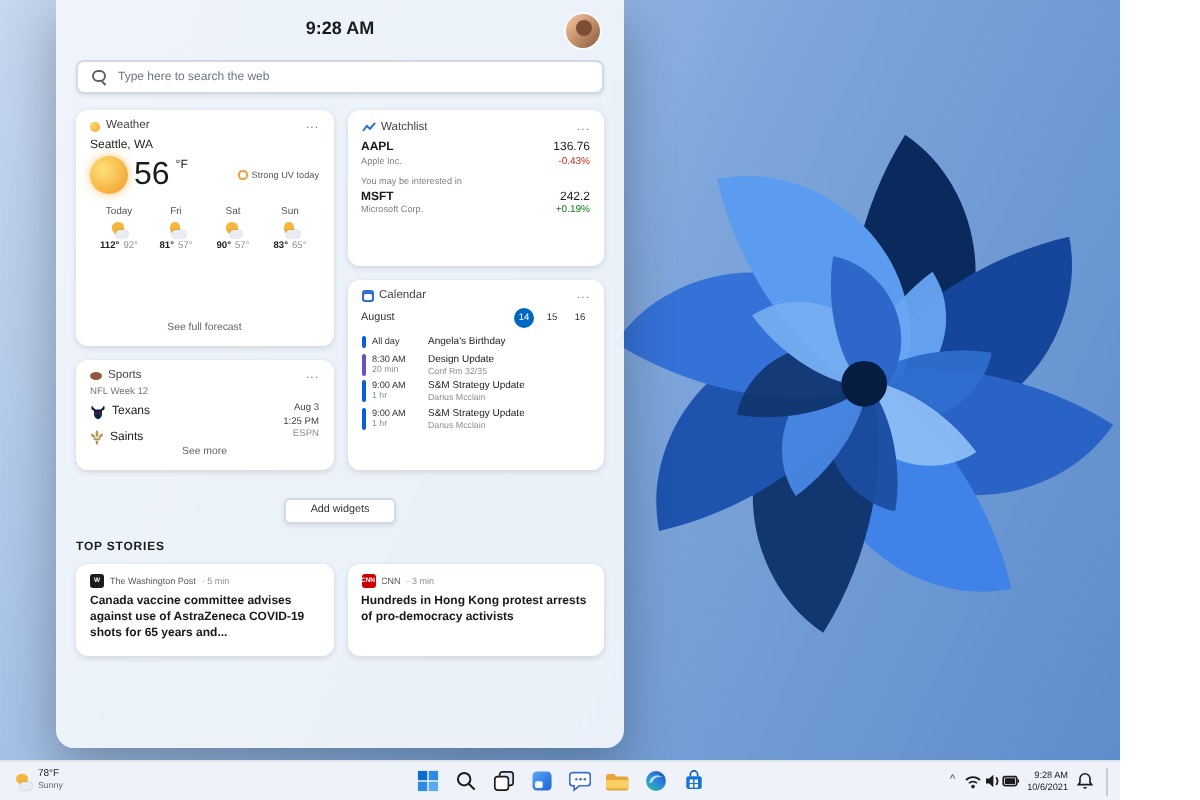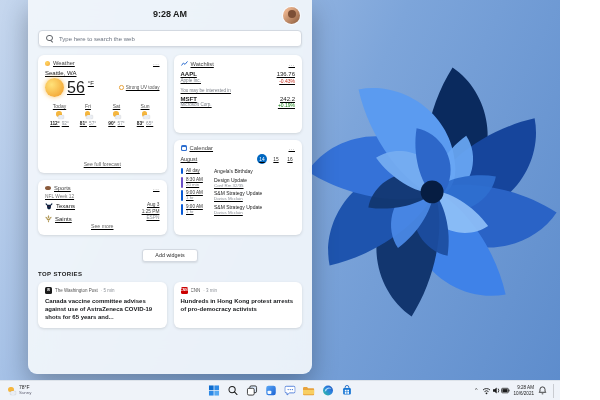--- a/index.html
+++ b/index.html
@@ -28,21 +28,21 @@
   .searchbar { margin-top:3px; height:17px; background:#fff; border:1px solid #d3d9e1; border-radius:4px;
     display:flex; align-items:center; gap:5px; padding:0 7px; box-shadow:0 1px 2px rgba(0,0,0,.08); }
   .mag { position:relative; width:8px; height:8px; display:inline-block; flex:none; }
   .mag::before { content:""; position:absolute; left:0; top:0; width:4.6px; height:4.6px;
     border:1px solid #5f6368; border-radius:50%; }
   .mag::after { content:""; position:absolute; left:5.4px; top:5.4px; width:3px; height:1.1px;
     background:#5f6368; transform:rotate(45deg); transform-origin:0 0; }
   .search-ph { font-size:6px; color:#6c7480; }
 
   .columns { display:flex; gap:7px; margin-top:8px; }
-  .col { flex:1; display:flex; flex-direction:column; gap:7px;text-decoration:underline; }
+  .col { flex:1; display:flex; flex-direction:column; gap:7px; }
 
   .card { background:#fff; border-radius:6px; padding:5px 7px 6px;
     box-shadow:0 1px 3px rgba(0,0,0,.13); }
   .card-head { display:flex; align-items:center; justify-content:space-between; margin-bottom:3px; }
   .head-left { display:flex; align-items:center; gap:3px; }
   .card-title { font-size:5.8px; color:#444; }
   .more { font-size:6px; color:#777; letter-spacing:.5px; line-height:4px; }
   .card-footer { text-align:center; font-size:5.2px; color:#666; margin-top:4px; }
 
   

